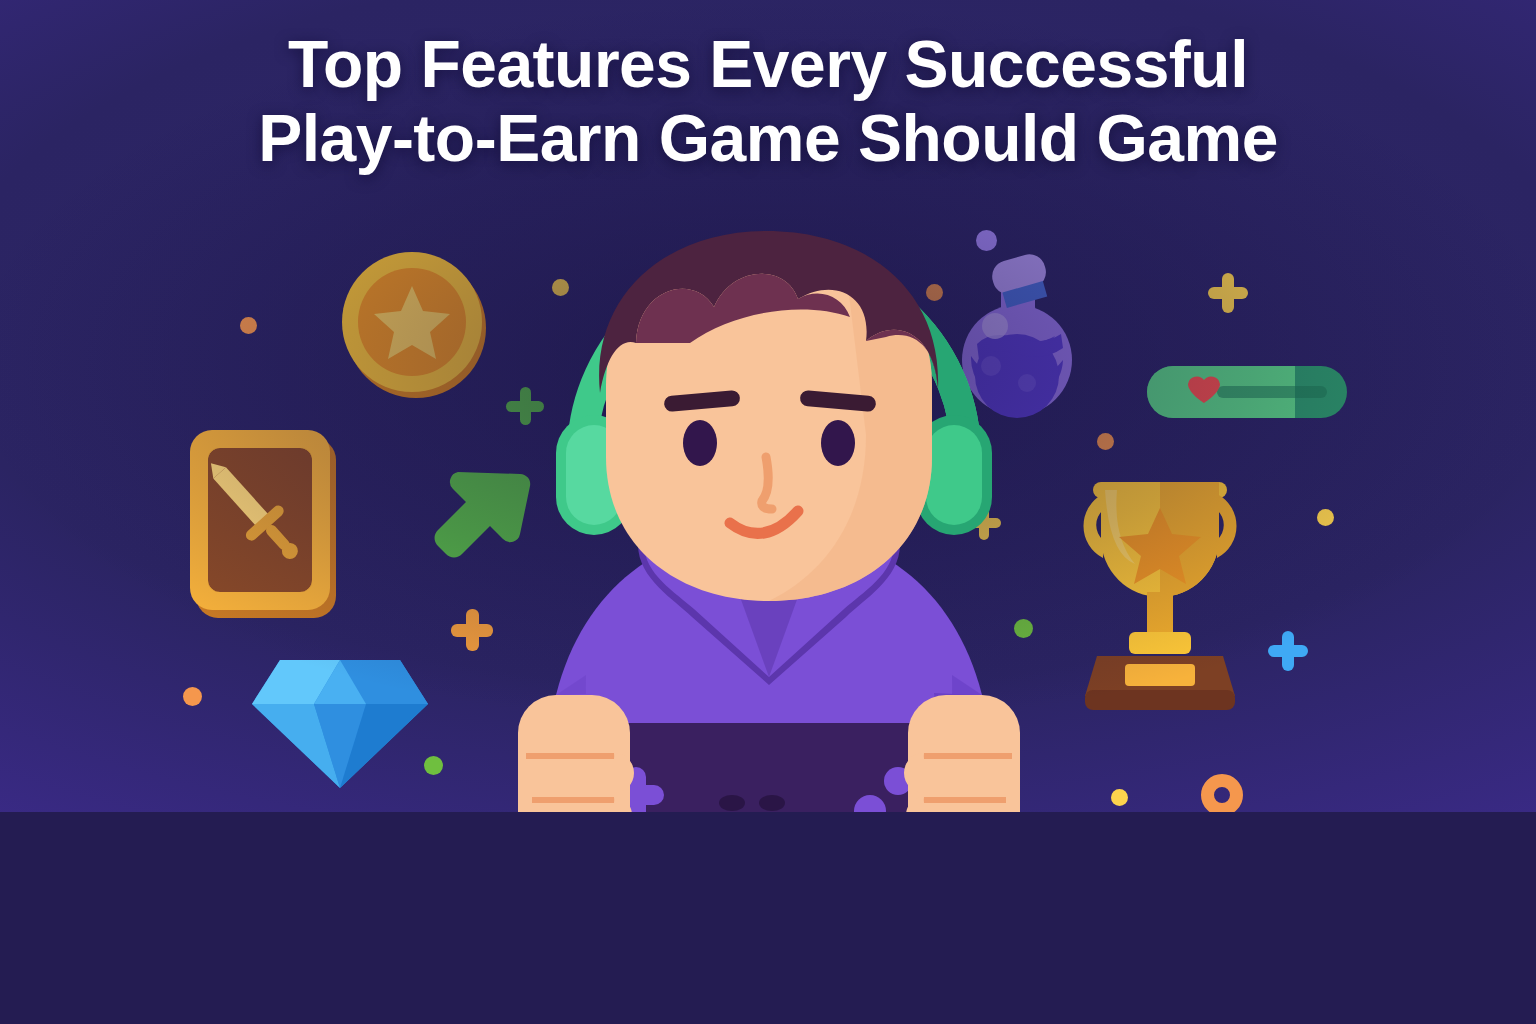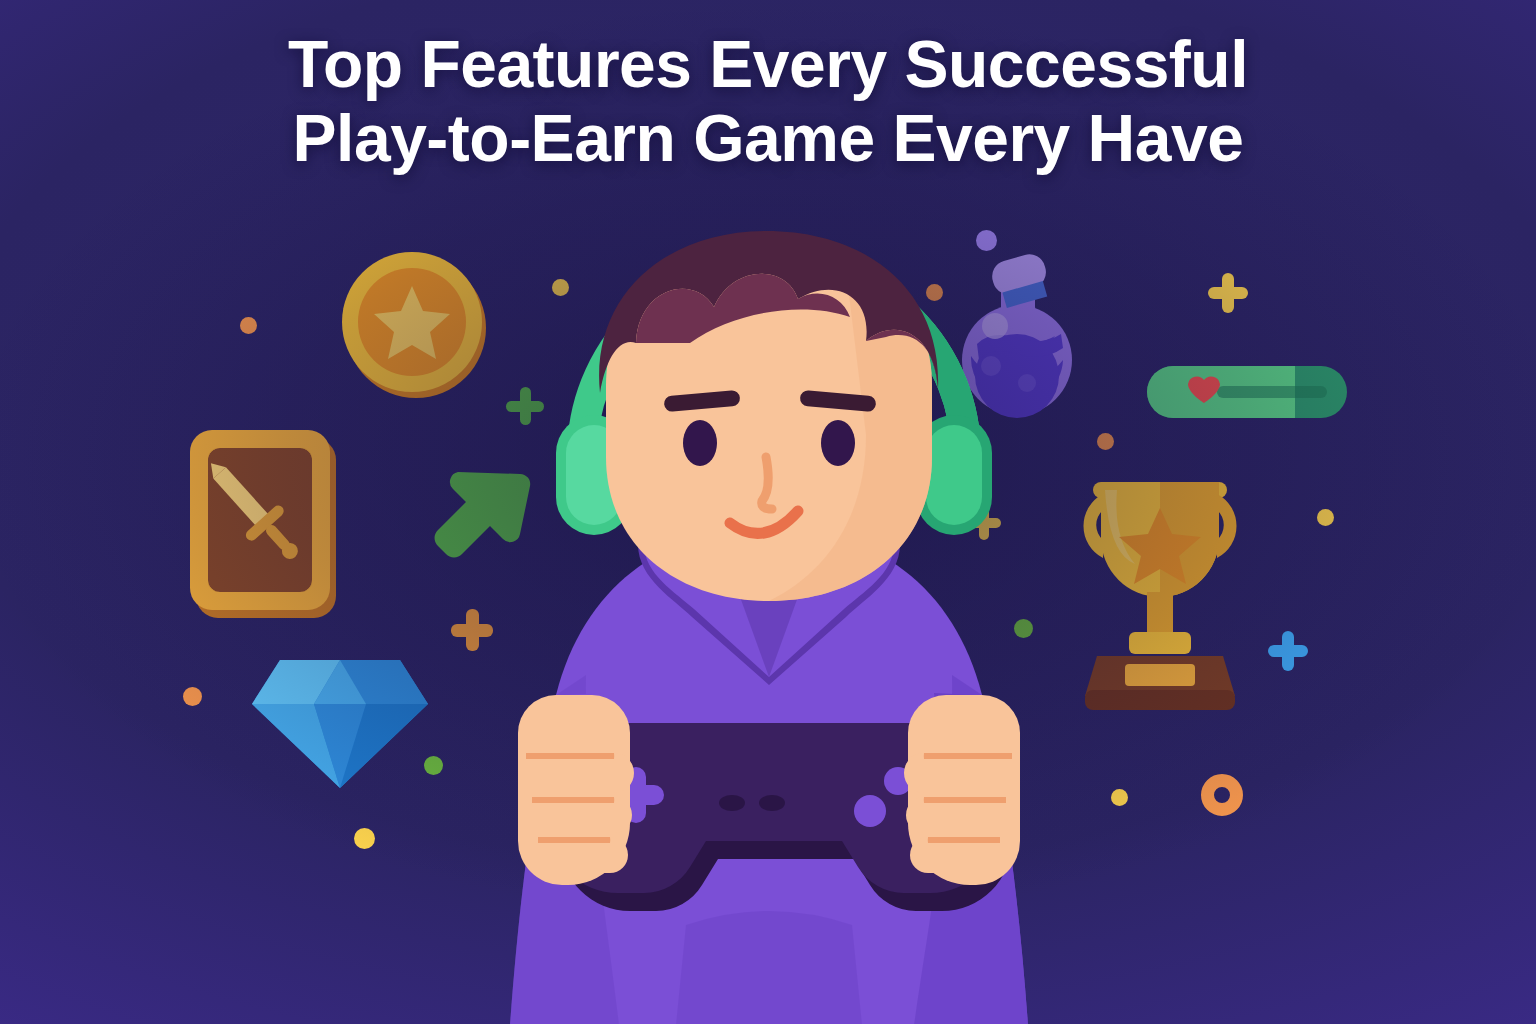--- a/index.html
+++ b/index.html
@@ -3,21 +3,21 @@
 <meta charset="utf-8">
 <style>
   html, body {
     margin: 0; padding: 0;
     background: #241c52;
     font-family: "Liberation Sans", sans-serif;
   }
   #stage {
     position: relative;
     width: 1536px;
-    height: 1024px;
+    height: 812px;
     overflow: hidden;
     background: radial-gradient(ellipse 120% 100% at 50% 40%, #2e2768 0%, #2b2463 45%, #3a2a86 75%, #4b2aa8 100%),
                 linear-gradient(155deg, #312a7d 0%, #2d2670 35%, #3d2a95 70%, #5430b8 100%);
   }
   #stage::after {
     content: "";
     position: absolute; inset: 0;
     background: radial-gradient(ellipse 70% 60% at 50% 45%, rgba(20,14,58,0.55) 0%, rgba(20,14,58,0.25) 45%, rgba(20,14,58,0) 75%);
     pointer-events: none;
   }
@@ -52,21 +52,21 @@
     position: absolute; display: block; border-radius: 6px; background: inherit;
   }
 </style>
 </head>
 <body>
 
 <div id="stage">
 
   <div id="title">
     <span class="ln">Top Features Every Successful</span>
-    <span class="ln">Play-to-Earn Game Every Have</span>
+    <span class="ln">Play-to-Earn Game Should Game</span>
   </div>
 
   <div class="layer" id="decor-layer">
       <div class="dot" style="left: 239.5px; top: 316.5px; width: 17px; height: 17px; background: rgb(245, 151, 77);"></div>
       <div class="dot" style="left: 551.5px; top: 278.5px; width: 17px; height: 17px; background: rgb(252, 211, 77);"></div>
       <div class="dot" style="left: 975.5px; top: 229.5px; width: 21px; height: 21px; background: rgb(167, 139, 250);"></div>
       <div class="dot" style="left: 925.5px; top: 283.5px; width: 17px; height: 17px; background: rgb(245, 151, 77);"></div>
       <div class="dot" style="left: 1096.5px; top: 432.5px; width: 17px; height: 17px; background: rgb(245, 151, 77);"></div>
       <div class="dot" style="left: 1316.5px; top: 508.5px; width: 17px; height: 17px; background: rgb(252, 211, 77);"></div>
       <div class="dot" style="left: 1013.5px; top: 618.5px; width: 19px; height: 19px; background: rgb(111, 191, 63);"></div>

